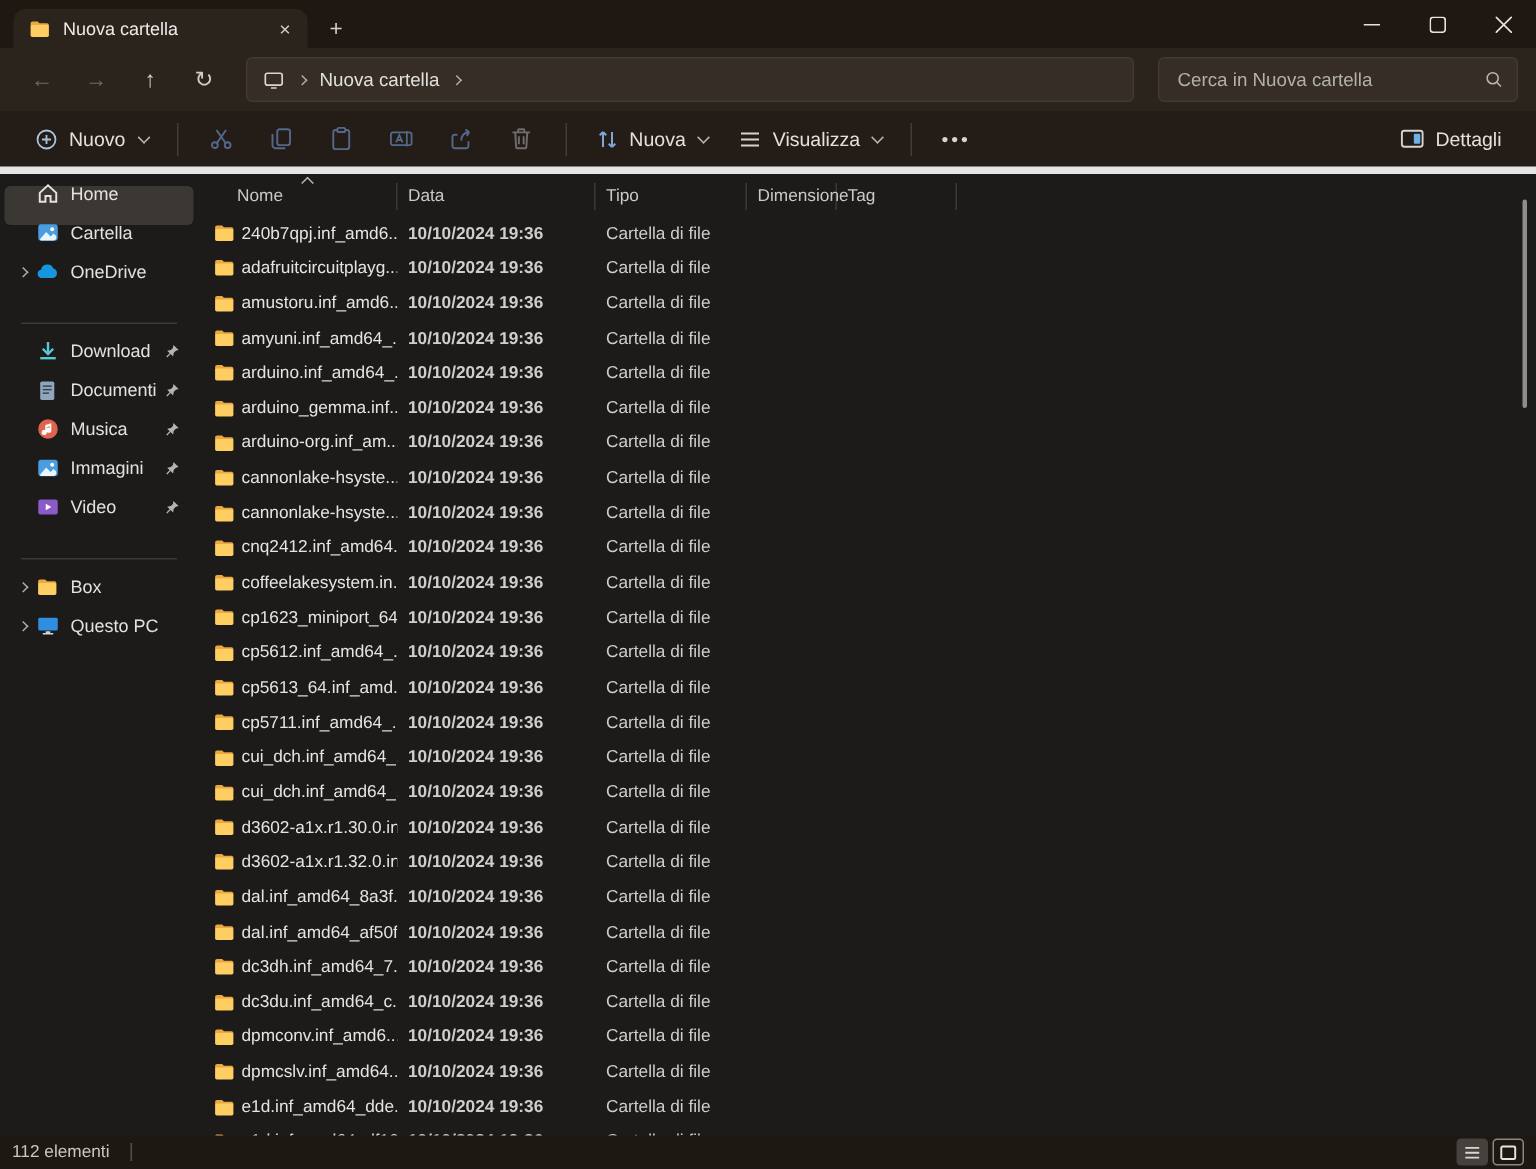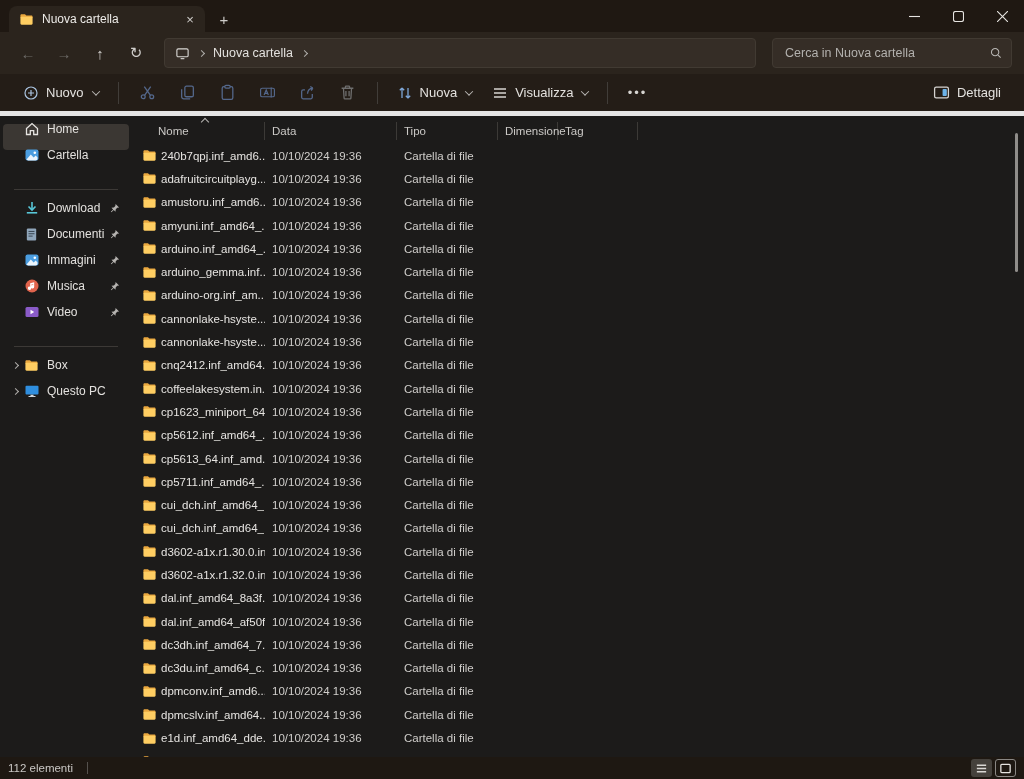--- a/index.html
+++ b/index.html
@@ -69,21 +69,21 @@
   .hcell { height:18px; display:flex; align-items:center; border-right:1px solid #3c3a37; padding-left:7px; }
   .hcell.c1 { width:133px; padding-left:26px; }
   .hcell.c2 { width:132px; } .hcell.c3 { width:101px; } .hcell.c4 { width:60px; } .hcell.c5 { width:80px; }
   .sort-caret { position:absolute; left:70px; top:1px; width:6px; height:6px;
     border-top:1.3px solid #b8b6b3; border-right:1.3px solid #b8b6b3; transform:rotate(-45deg); }
   .rows { }
   .frow { height:23.3px; display:flex; align-items:center; font-size:11.5px; }
   .fcell { white-space:nowrap; overflow:hidden; padding-left:7px; }
   .fcell.c1 { width:133px; padding-left:10px; display:flex; align-items:center; gap:4px; color:#e6e4e1; }
   .fcell.c1 .fname { overflow:hidden; white-space:nowrap; }
-  .fcell.c2 { width:132px; color:#d0cecb; } .fcell.c3 { width:101px; color:#d0cecb; }
+  .fcell.c2 { width:132px; color:#d0cecb;font-weight:bold; } .fcell.c3 { width:101px; color:#d0cecb; }
   .fcell.c4 { width:60px; } .fcell.c5 { width:80px; }
   .f-ico { flex:none; display:flex; }
 
   .scrollbar { position:absolute; right:6px; top:17px; width:3px; height:139px; background:#8f8d8a; border-radius:2px; }
 
   
   .statusbar { height:22px; background:#1e1812; display:flex; align-items:center; padding:0 8px; flex:none; }
   .status-count { font-size:11.5px; color:#c9c7c4; }
   .status-div { width:1px; height:12px; background:#55514d; margin-left:14px; }
   .status-right { margin-left:auto; display:flex; gap:3px; }
@@ -274,20 +274,31 @@
           <span class="chev-slot"></span>
           <span class="side-ico">
             <svg viewBox="0 0 16 16" width="16" height="16">
               <rect x="1.5" y="2.5" width="13" height="11" rx="2" fill="#4a9de0"></rect>
               <circle cx="10.8" cy="5.8" r="1.3" fill="#fff"></circle>
               <path d="M2.5 12.6 6.8 7.6l2.9 3 2-2 1.8 1.8v1a2 2 0 0 1-2 2H4.2a2 2 0 0 1-1.7-.8z" fill="#eaf4fc"></path>
             </svg>
           </span>
           <span class="side-label">Cartella</span>
         </div>
+        <div class="side-item">
+          <span class="chev-slot">
+            <span class="chev-r"></span>
+          </span>
+          <span class="side-ico">
+            <svg viewBox="0 0 16 16" width="17" height="17">
+              <path fill="#1796e0" d="M4 11.6a2.6 2.6 0 0 1 .1-5.1 4.1 4.1 0 0 1 7.8-.9 3.1 3.1 0 0 1-.3 6z"></path>
+            </svg>
+          </span>
+          <span class="side-label">OneDrive</span>
+        </div>
         <div class="side-sep"></div>
         <div class="side-item">
           <span class="chev-slot"></span>
           <span class="side-ico">
             <svg viewBox="0 0 16 16" width="16" height="16">
               <g fill="none" stroke="#58c7d8" stroke-width="1.6">
                 <path d="M8 2v7.4"></path>
                 <path d="M4.5 6.5 8 10l3.5-3.5"></path>
                 <path d="M2.8 12.8h10.4"></path>
               </g>
@@ -314,41 +325,41 @@
           <span class="side-pin">
             <svg viewBox="0 0 12 12" width="11" height="11">
               <path fill="#b5b3b0" d="M7.2 1 11 4.8l-2 .5-1.6 1.6-.4 2.6L5.2 7.7l-2.5 2.5-.7-.7L4.5 7 2.7 5.2l2.6-.4L6.9 3.2z"></path>
             </svg>
           </span>
         </div>
         <div class="side-item">
           <span class="chev-slot"></span>
           <span class="side-ico">
             <svg viewBox="0 0 16 16" width="16" height="16">
+              <circle cx="8" cy="8" r="6.5" fill="#e0644d"></circle>
+              <path d="M10.2 4.2v4.6a1.7 1.7 0 1 1-1-1.5V6.2l-2 .6v3.4a1.7 1.7 0 1 1-1-1.5V5.3z" fill="#fff"></path>
+            </svg>
+          </span>
+          <span class="side-label">Musica</span>
+          <span class="side-pin">
+            <svg viewBox="0 0 12 12" width="11" height="11">
+              <path fill="#b5b3b0" d="M7.2 1 11 4.8l-2 .5-1.6 1.6-.4 2.6L5.2 7.7l-2.5 2.5-.7-.7L4.5 7 2.7 5.2l2.6-.4L6.9 3.2z"></path>
+            </svg>
+          </span>
+        </div>
+        <div class="side-item">
+          <span class="chev-slot"></span>
+          <span class="side-ico">
+            <svg viewBox="0 0 16 16" width="16" height="16">
               <rect x="1.5" y="2.5" width="13" height="11" rx="2" fill="#4a9de0"></rect>
               <circle cx="10.8" cy="5.8" r="1.3" fill="#fff"></circle>
               <path d="M2.5 12.6 6.8 7.6l2.9 3 2-2 1.8 1.8v1a2 2 0 0 1-2 2H4.2a2 2 0 0 1-1.7-.8z" fill="#eaf4fc"></path>
             </svg>
           </span>
           <span class="side-label">Immagini</span>
-          <span class="side-pin">
-            <svg viewBox="0 0 12 12" width="11" height="11">
-              <path fill="#b5b3b0" d="M7.2 1 11 4.8l-2 .5-1.6 1.6-.4 2.6L5.2 7.7l-2.5 2.5-.7-.7L4.5 7 2.7 5.2l2.6-.4L6.9 3.2z"></path>
-            </svg>
-          </span>
-        </div>
-        <div class="side-item">
-          <span class="chev-slot"></span>
-          <span class="side-ico">
-            <svg viewBox="0 0 16 16" width="16" height="16">
-              <circle cx="8" cy="8" r="6.5" fill="#e0644d"></circle>
-              <path d="M10.2 4.2v4.6a1.7 1.7 0 1 1-1-1.5V6.2l-2 .6v3.4a1.7 1.7 0 1 1-1-1.5V5.3z" fill="#fff"></path>
-            </svg>
-          </span>
-          <span class="side-label">Musica</span>
           <span class="side-pin">
             <svg viewBox="0 0 12 12" width="11" height="11">
               <path fill="#b5b3b0" d="M7.2 1 11 4.8l-2 .5-1.6 1.6-.4 2.6L5.2 7.7l-2.5 2.5-.7-.7L4.5 7 2.7 5.2l2.6-.4L6.9 3.2z"></path>
             </svg>
           </span>
         </div>
         <div class="side-item">
           <span class="chev-slot"></span>
           <span class="side-ico">
             <svg viewBox="0 0 16 16" width="16" height="16">

